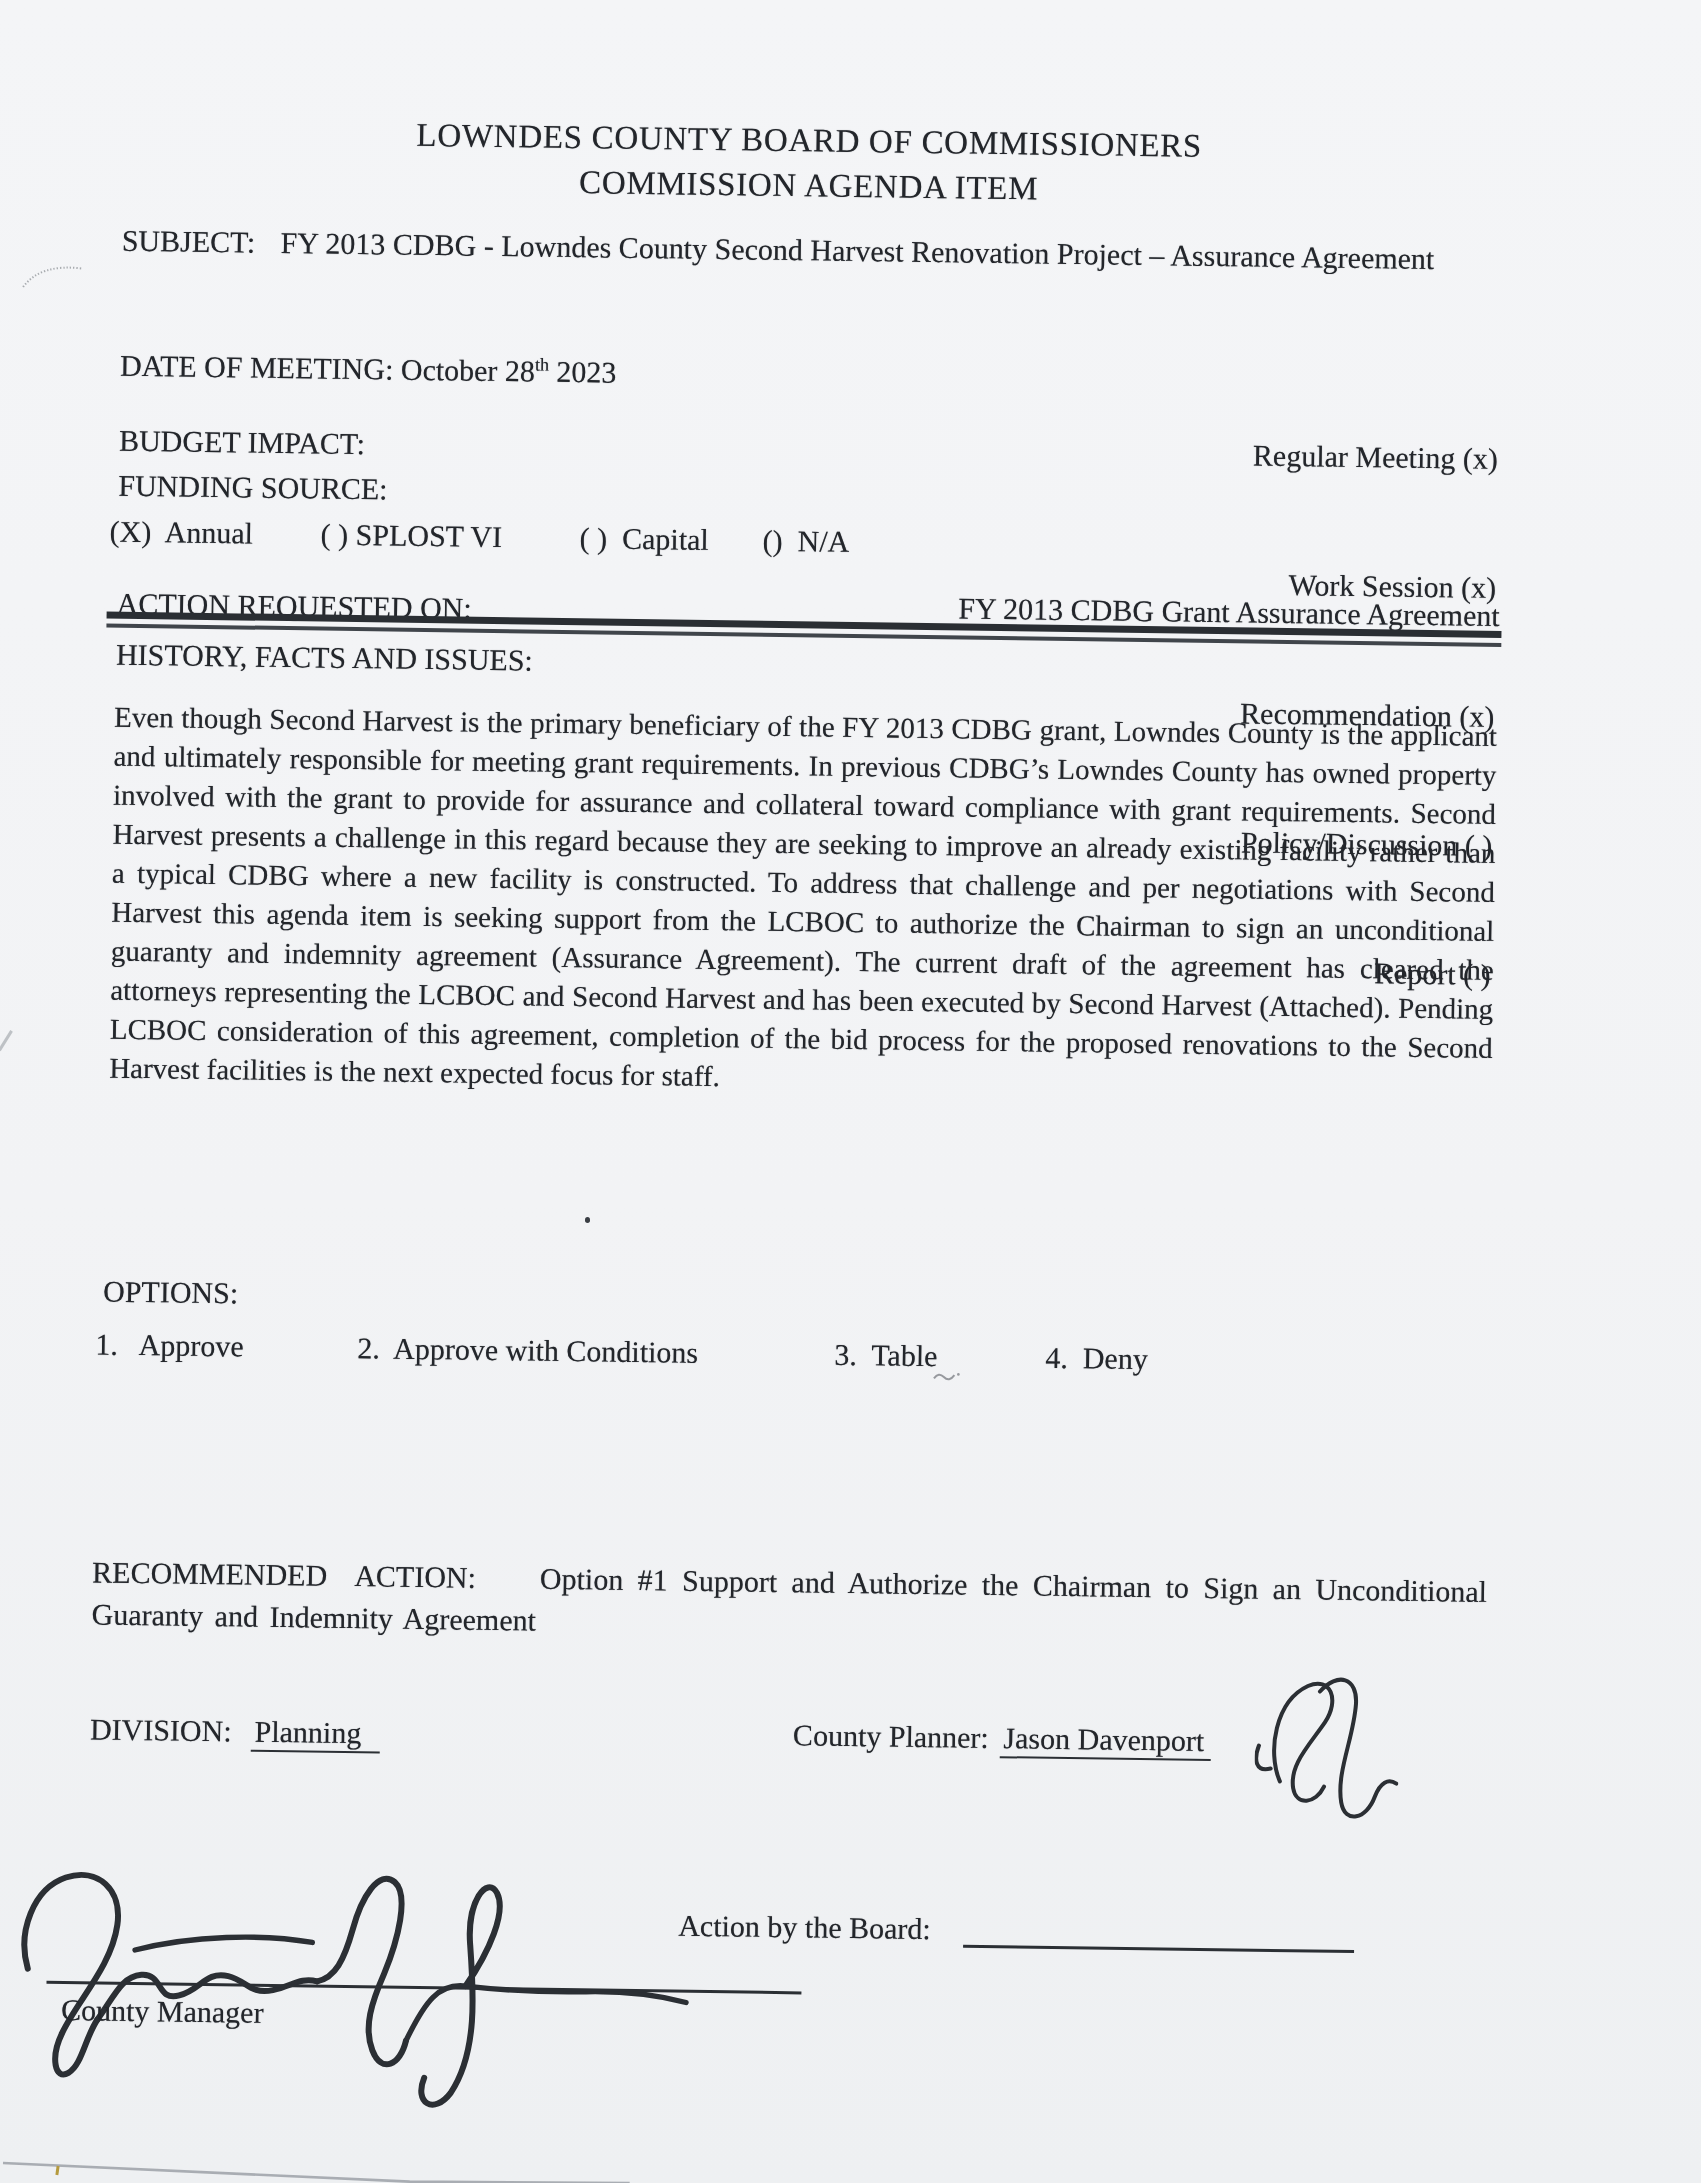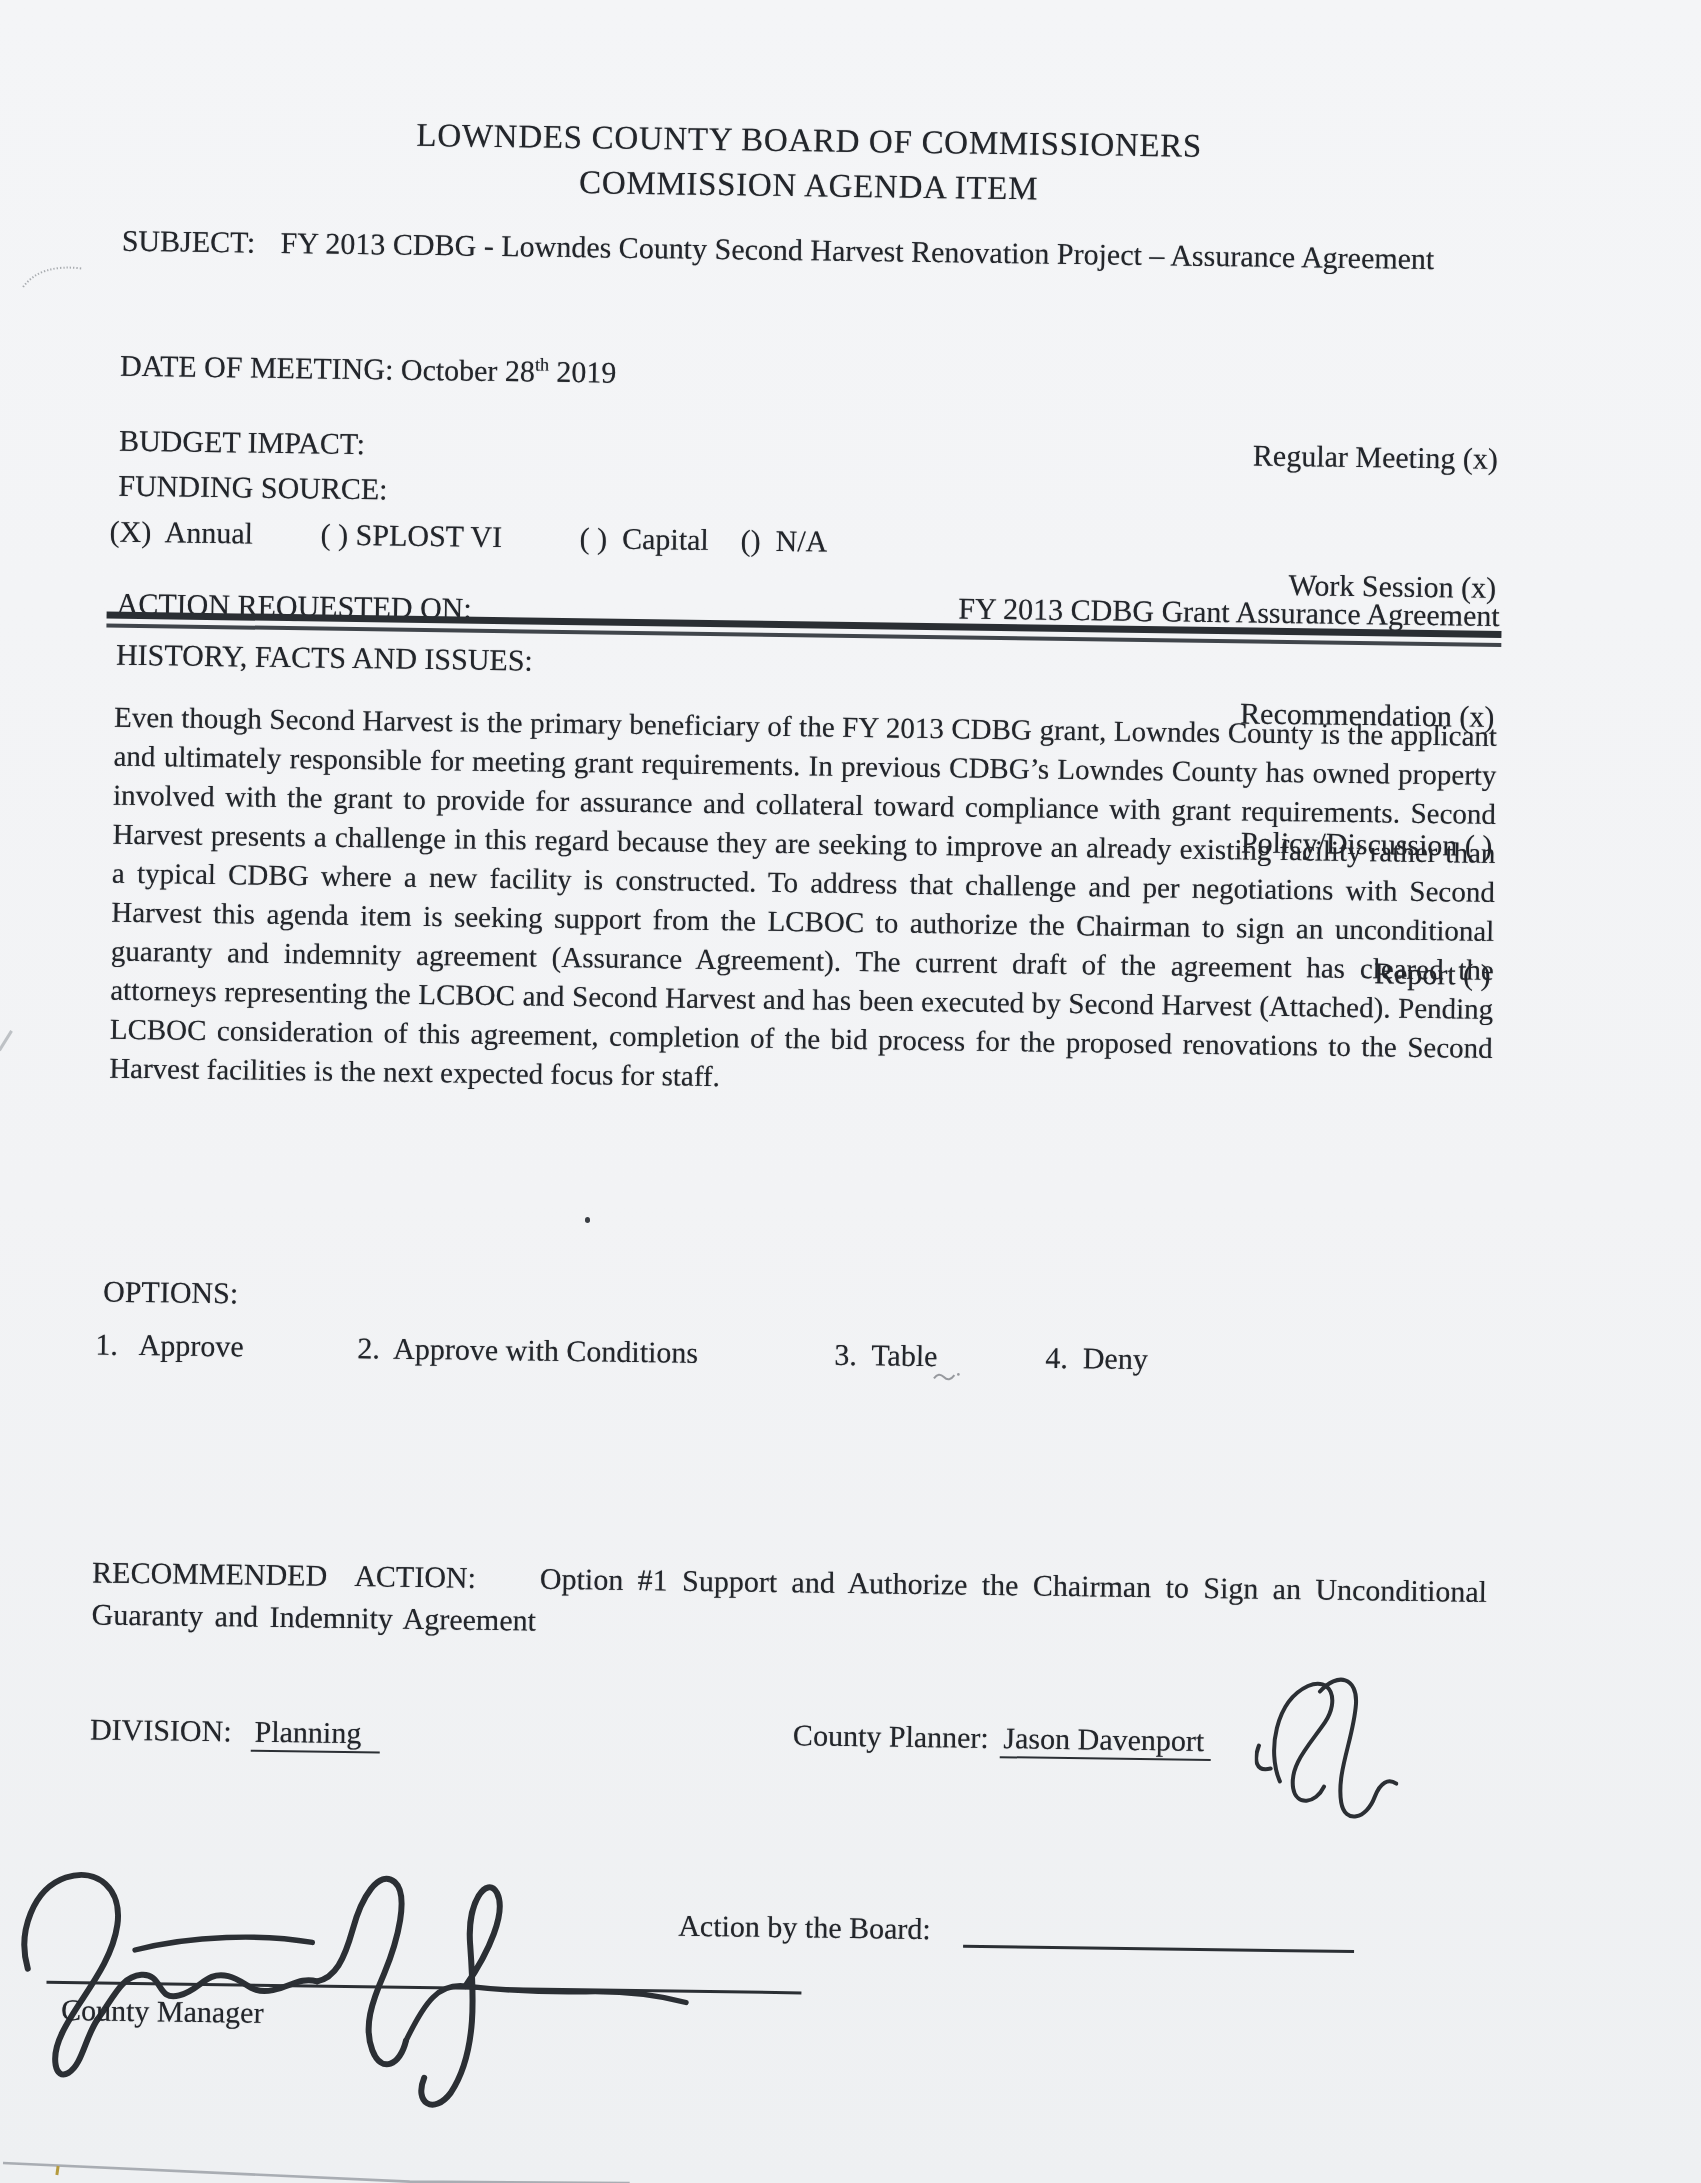--- a/index.html
+++ b/index.html
@@ -44,39 +44,39 @@
 
   <div class="txt title-block" style="top:120px;">LOWNDES COUNTY BOARD OF COMMISSIONERS</div>
   <div class="txt title-block" style="top:165px;">COMMISSION AGENDA ITEM</div>
 
   <div class="txt wrap" style="left:110px;top:231px;width:1331px;">
     <span style="margin-right:25.4px;">SUBJECT:</span><span>FY 2013 CDBG - Lowndes County Second Harvest Renovation Project – Assurance Agreement</span>
   </div>
 
   <div class="txt" style="left:110px;top:356px;">
     <span>DATE OF MEETING:</span>
-    <span><span>October 28</span><sup style="font-size:60%;">th</sup> <span>2019</span></span>
+    <span><span>October 28</span><sup style="font-size:60%;">th</sup> <span>2023</span></span>
   </div>
 
   <div class="txt pre" style="right:213px;top:342px;text-align:right;line-height:43px;">
     <div>Regular Meeting (x)</div>
     <div>Work Session (x)</div>
     <div>Recommendation (x)</div>
     <div>Policy/Discussion ( )</div>
     <div>Report ( )</div>
   </div>
 
   <div class="txt" style="left:110px;top:431px;">BUDGET IMPACT:</div>
   <div class="txt" style="left:110px;top:476px;">FUNDING SOURCE:</div>
 
   <div>
     <span class="txt pre" style="left:102px;top:522px;">(X)  Annual</span>
     <span class="txt pre" style="left:313px;top:522px;">( ) SPLOST VI</span>
     <span class="txt pre" style="left:572px;top:522px;">( )  Capital</span>
-    <span class="txt pre" style="left:733px;top:522px;">()  N/A</span>
+    <span class="txt pre" style="left:755px;top:522px;">()  N/A</span>
   </div>
 
   <div class="txt" style="left:110px;top:594px;">ACTION REQUESTED ON:</div>
   <div class="txt" style="right:209px;top:587px;">FY 2013 CDBG Grant Assurance Agreement</div>
 
   <div class="rule"></div>
 
   <div class="txt" style="left:110px;top:645px;">HISTORY, FACTS AND ISSUES:</div>
   <div class="txt body-par" style="left:109px;top:708px;width:1383px;">Even though Second Harvest is the primary beneficiary of the FY 2013 CDBG grant, Lowndes County is the applicant and ultimately responsible for meeting grant requirements.  In previous CDBG’s Lowndes County has owned property involved with the grant to provide for assurance and collateral toward compliance with grant requirements.  Second Harvest presents a challenge in this regard because they are seeking to improve an already existing facility rather than a typical CDBG where a new facility is constructed.  To address that challenge and per negotiations with Second Harvest this agenda item is seeking support from the LCBOC to authorize the Chairman to sign an unconditional guaranty and indemnity agreement (Assurance Agreement).  The current draft of the agreement has cleared the attorneys representing the LCBOC and Second Harvest and has been executed by Second Harvest (Attached).  Pending LCBOC consideration of this agreement, completion of the bid process for the proposed renovations to the Second Harvest facilities is the next expected focus for staff.</div>
 

